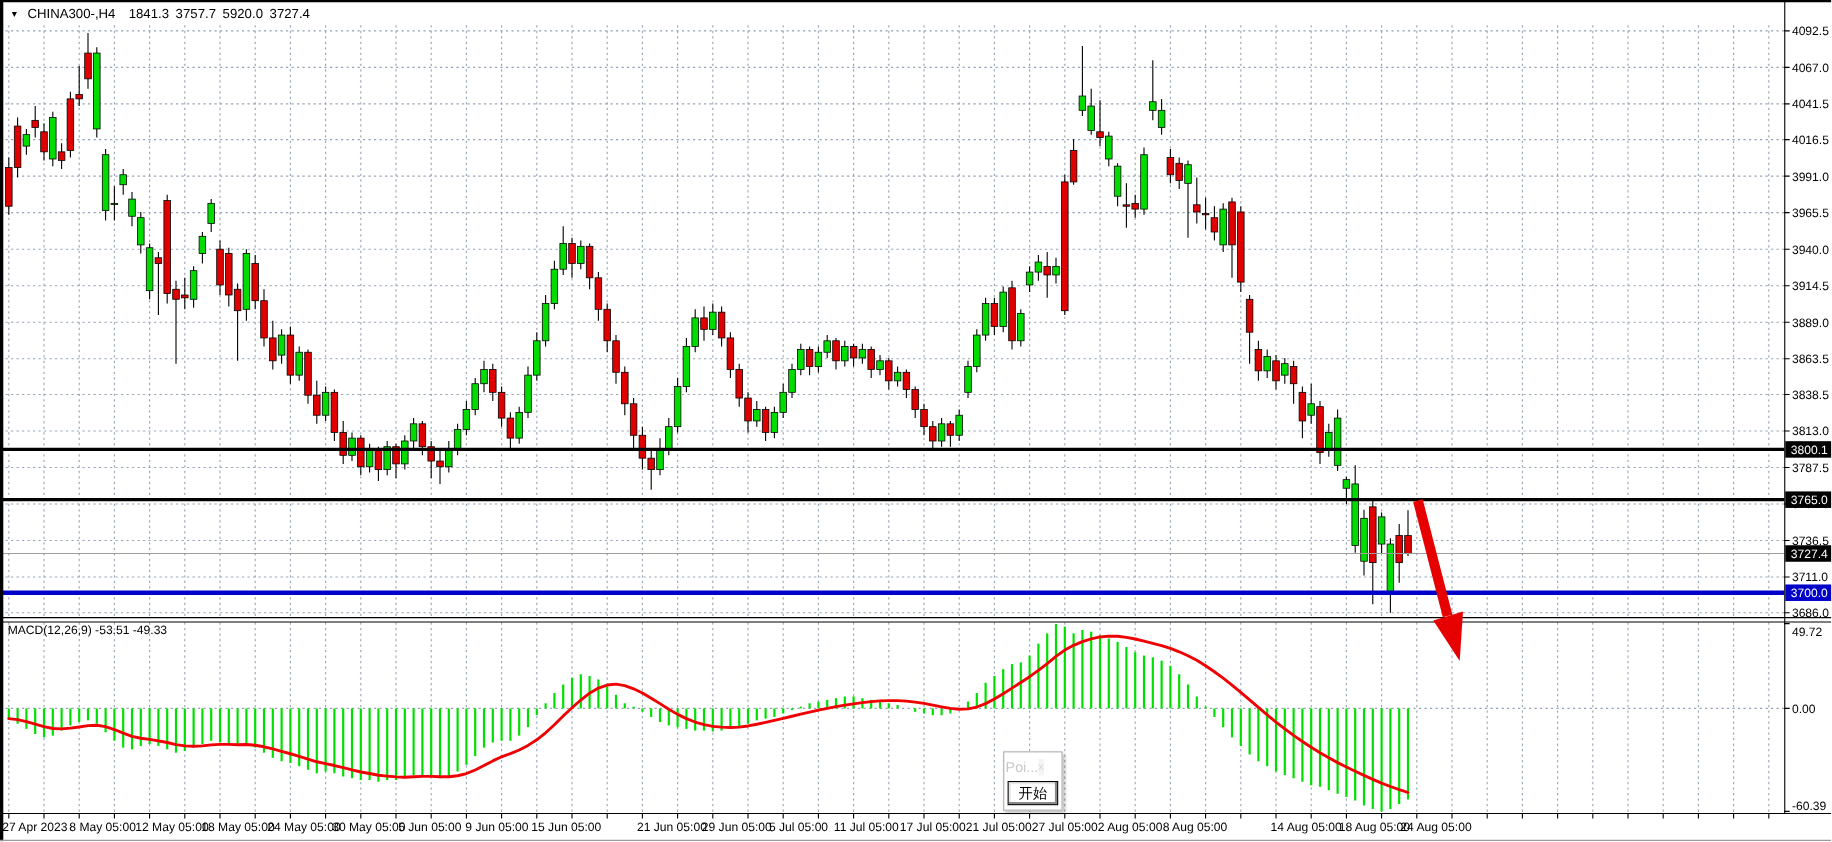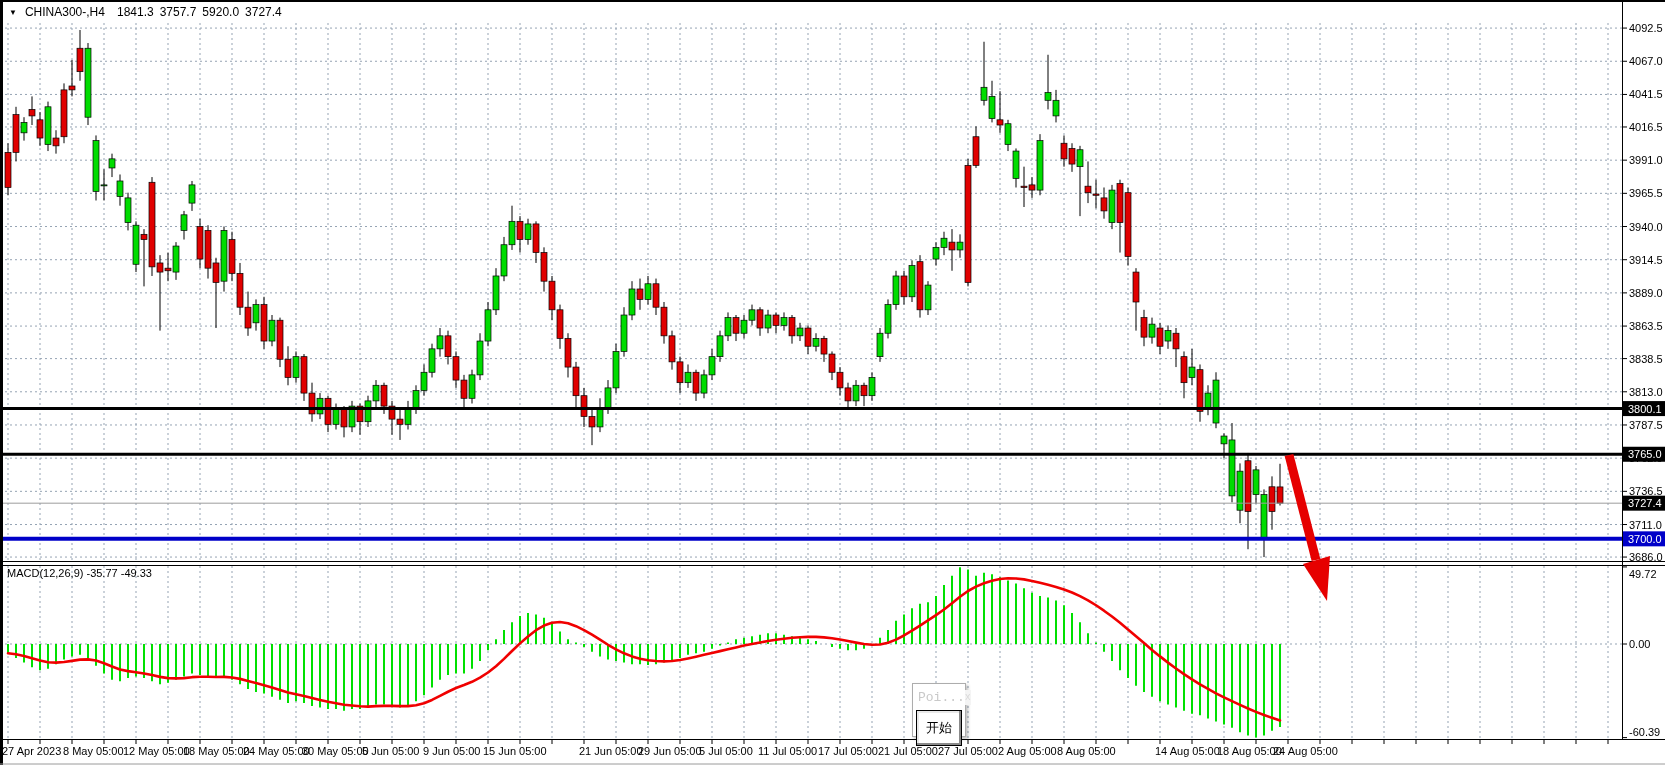--- a/index.html
+++ b/index.html
@@ -6,26 +6,26 @@
   .screen{position:relative;width:1665px;height:765px;background:#ffffff;overflow:hidden;
           font-family:"Liberation Sans",sans-serif;}
   svg{position:absolute;left:0;top:0;}
   .titlebar{position:absolute;left:9px;top:5px;z-index:3;font-size:12px;color:#000;
             display:flex;align-items:center;gap:6px;white-space:nowrap;}
   .titlebar .tri{font-size:8px;margin-right:2px;color:#000;}
   .titlebar .sym{margin-right:6px;}
   .macd-label{position:absolute;left:7px;top:567px;z-index:3;font-size:11px;color:#000;}
   .popup{position:absolute;left:912px;top:683px;width:54px;height:54px;background:#fff;
          border:1px solid #adadad;box-shadow:2px 2px 3px rgba(0,0,0,.25);z-index:5;box-sizing:border-box;}
-  .popup-titlebar{height:26px;display:flex;align-items:center;justify-content:flex-start;
-                  padding:0 20px 0 5px;box-sizing:border-box;font-family:Liberation Mono, monospace;}
+  .popup-titlebar{height:26px;display:flex;align-items:center;justify-content:center;
+                  padding:0 20px 0 5px;box-sizing:border-box;}
   .popup-title{color:#c9c9c9;font-size:13px;}
   .popup-close{width:15px;height:15px;line-height:15px;text-align:center;background:#f4f4f4;
                color:#d9d9d9;font-size:10px;cursor:pointer;}
-  .popup-start{display:block;width:46px;height:36px;margin:0 auto;background:#ffffff;
+  .popup-start{display:block;width:46px;height:22px;margin:0 auto;background:#ffffff;
                border:1px solid #000;box-shadow:inset -2px -2px 0 #8a8a8a,inset 2px 2px 0 #e9e9e9;
                font-family:"Liberation Sans",sans-serif;font-size:13px;color:#000;padding:0;cursor:pointer;}
 </style>
 </head>
 <body>
 
 <div class="screen">
   <svg id="chart-svg" width="1665" height="765" viewBox="0 0 1665 765">
       <rect x="0" y="0" width="1665" height="765" fill="#ffffff"></rect>
       <line x1="8" y1="23" x2="8" y2="562" stroke="#95a3b3" stroke-width="1" stroke-dasharray="2,3"></line>
@@ -766,21 +766,21 @@
 
   <div class="titlebar">
     <span class="tri">▼</span>
     <span class="sym">CHINA300-,H4</span>
     <span>1841.3</span>
     <span>3757.7</span>
     <span>5920.0</span>
     <span>3727.4</span>
   </div>
 
-  <div class="macd-label">MACD(12,26,9) -35.77 -49.33</div>
+  <div class="macd-label">MACD(12,26,9) -53.51 -49.33</div>
 
   <div class="popup">
     <div class="popup-titlebar">
       <span class="popup-title">Poi...</span>
       <span class="popup-close">x</span>
     </div>
     <button class="popup-start">开始</button>
   </div>
 </div>
 

